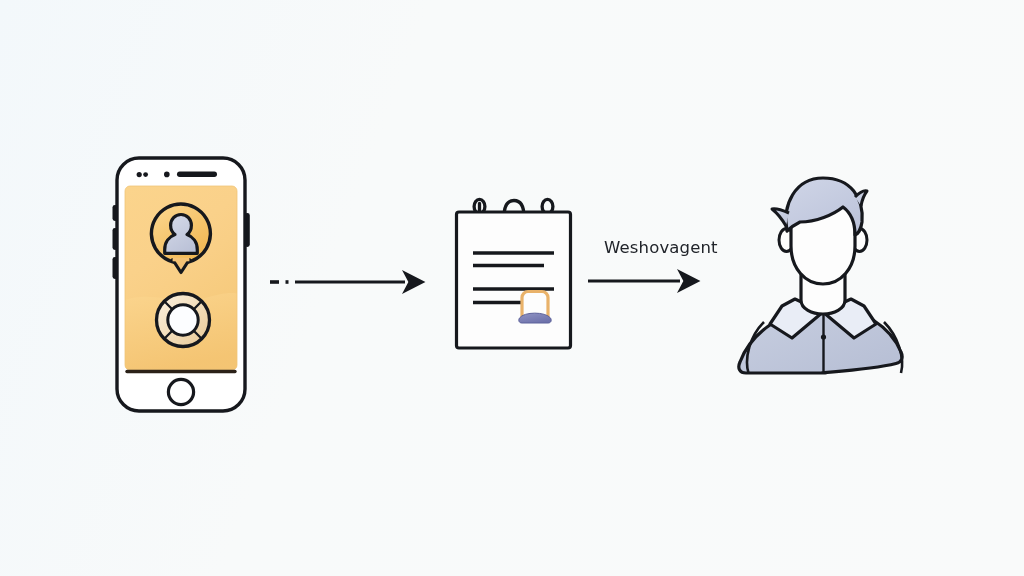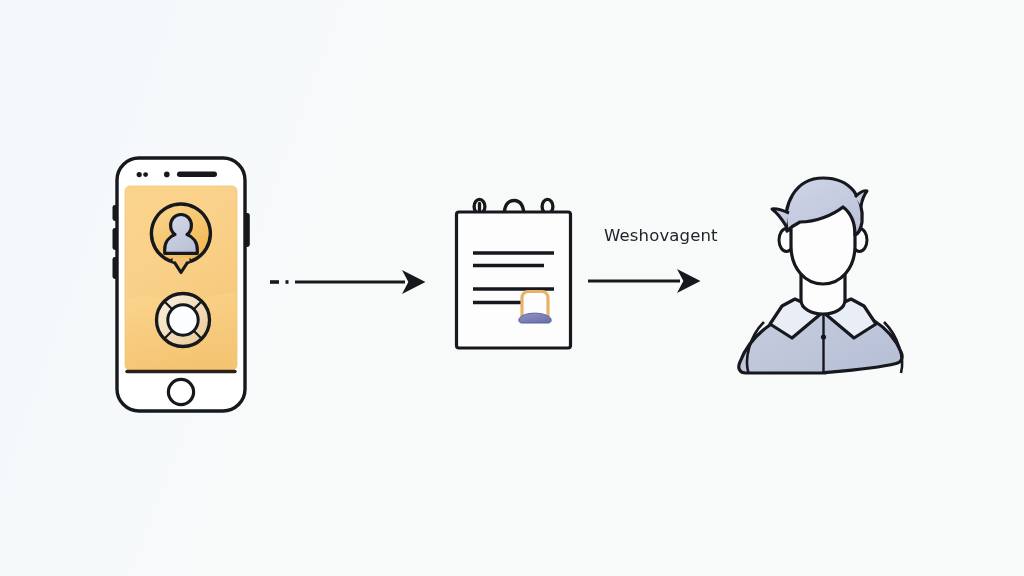--- a/index.html
+++ b/index.html
@@ -24,21 +24,21 @@
     position: absolute;
     left: 0;
     top: 0;
     width: 1024px;
     height: 576px;
     display: block;
   }
   .flow-label {
     position: absolute;
     left: 604px;
-    top: 228px;
+    top: 240px;
     font-family: "DejaVu Sans", sans-serif;
     font-size: 16.5px;
     font-weight: 400;
     letter-spacing: 0.15px;
     color: #21242a;
     white-space: nowrap;
     line-height: 1;
   }
 </style>
 </head>

